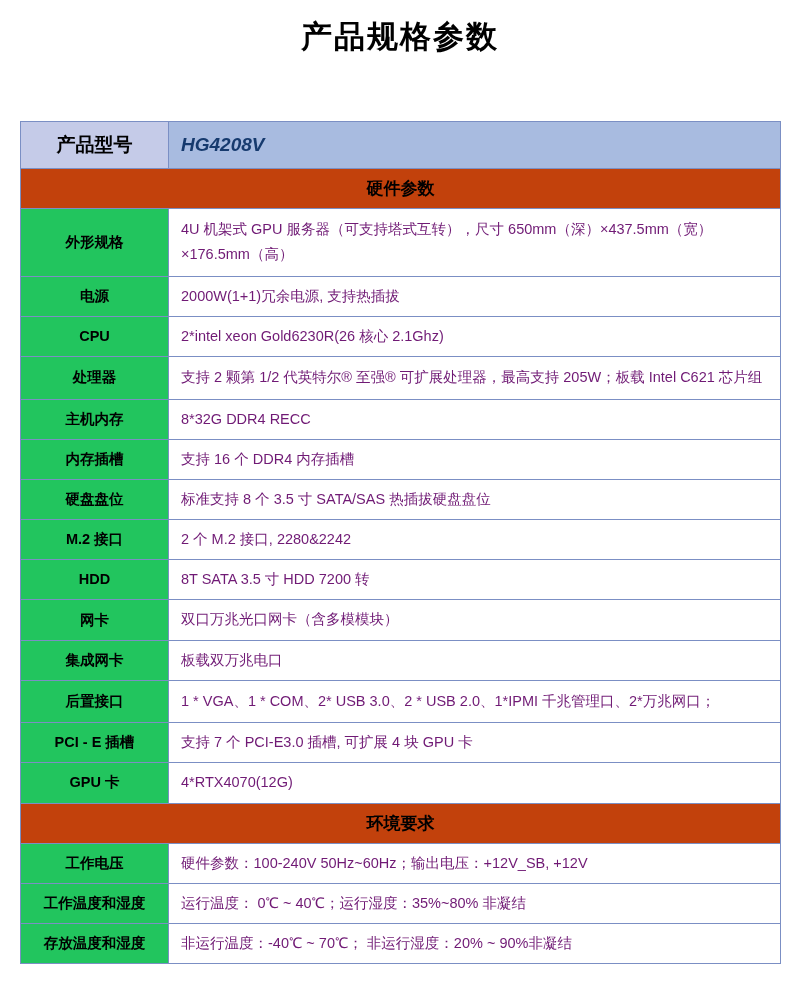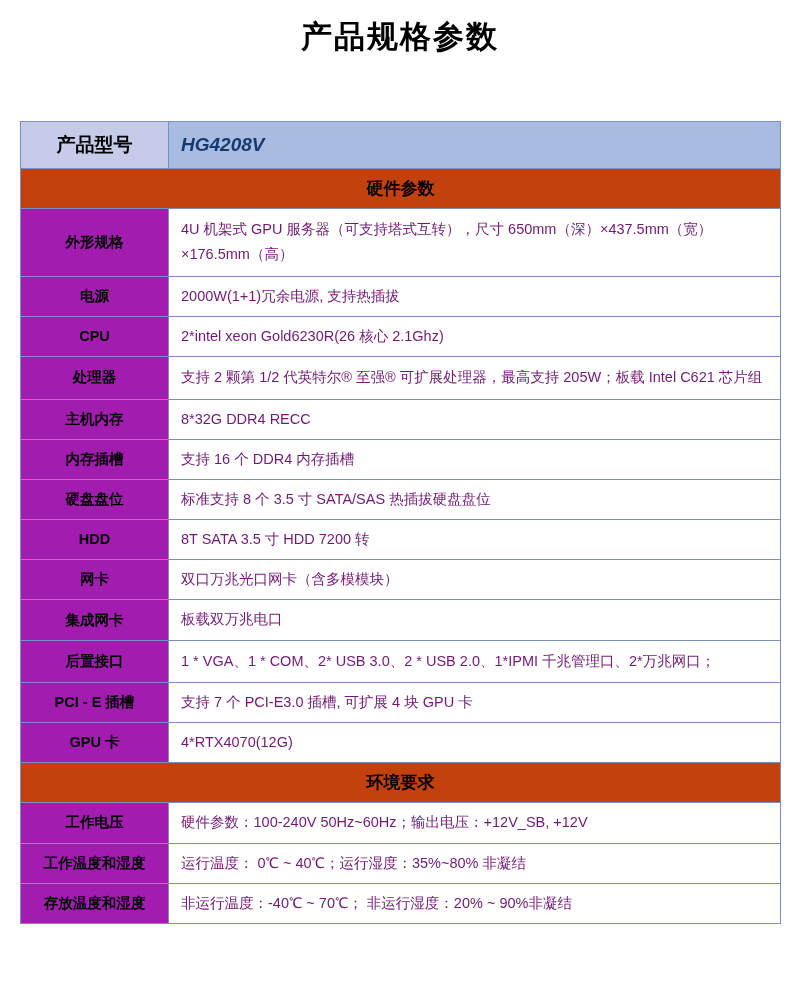--- a/index.html
+++ b/index.html
@@ -40,21 +40,21 @@
   }
   table.spec td {
     border: 1px solid #7b8fc4;
     vertical-align: middle;
   }
   
   col.c1 { width: 148px; }
   col.c2 { width: 612px; }
 
   .label-cell {
-    background: #a21caf;
+    background: #22c55e;
     text-align: center;
     font-weight: 700;
     font-size: 14.5px;
     color: #000;
     padding: 7px 4px;
     line-height: 1.45;
   }
   .value-cell {
     background: #ffffff;
     text-align: left;
@@ -138,20 +138,24 @@
         </tr>
         <tr>
           <td class="label-cell">内存插槽</td>
           <td class="value-cell">支持 16 个 DDR4 内存插槽</td>
         </tr>
         <tr>
           <td class="label-cell">硬盘盘位</td>
           <td class="value-cell">标准支持 8 个 3.5 寸 SATA/SAS 热插拔硬盘盘位</td>
         </tr>
         <tr>
+          <td class="label-cell">M.2 接口</td>
+          <td class="value-cell">2 个 M.2 接口, 2280&amp;2242</td>
+        </tr>
+        <tr>
           <td class="label-cell">HDD</td>
           <td class="value-cell">8T SATA 3.5 寸 HDD 7200 转</td>
         </tr>
         <tr>
           <td class="label-cell">网卡</td>
           <td class="value-cell">双口万兆光口网卡（含多模模块）</td>
         </tr>
         <tr>
           <td class="label-cell">集成网卡</td>
           <td class="value-cell">板载双万兆电口</td>

